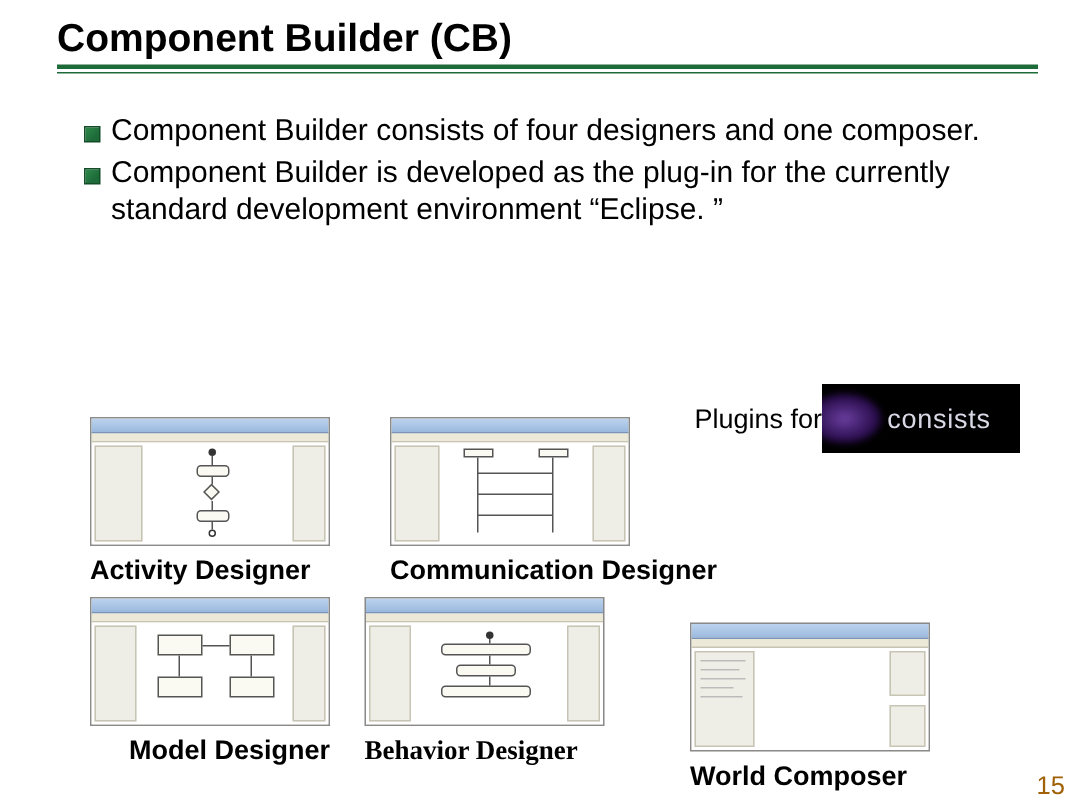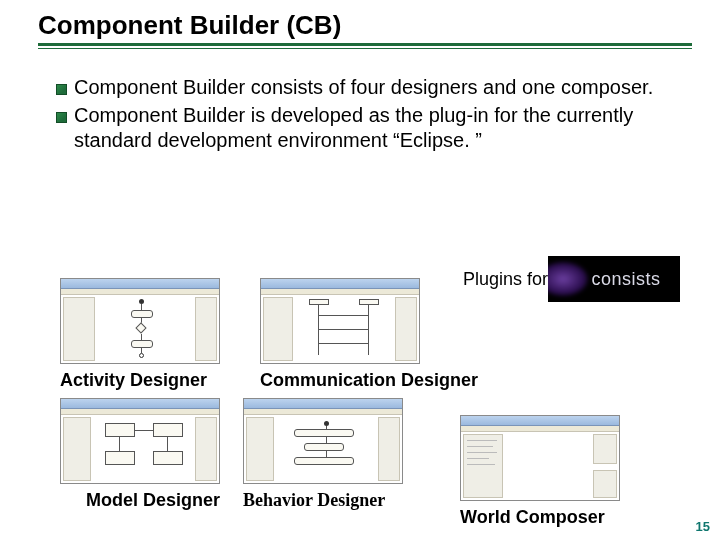--- a/index.html
+++ b/index.html
@@ -21,21 +21,21 @@
   .thumb { width: 160px; height: 86px; border: 1px solid #8a8a8a; background: #f4f2e9; position: relative; overflow: hidden; }
   .thumb .titlebar { height: 10px; background: linear-gradient(#bcd3ee, #9bb9de); border-bottom: 1px solid #7a94b8; }
   .thumb .menubar { height: 6px; background: #ece9d8; border-bottom: 1px solid #c8c4b4; }
   .thumb .body { position: absolute; top: 16px; left: 0; right: 0; bottom: 0; background: #fff; }
   .thumb .side { position: absolute; background: #efeee6; border: 1px solid #c8c4b4; }
   .caption { font-size: 18px; font-weight: bold; margin-top: 6px; }
   
   .flow-node { position: absolute; border: 1px solid #555; background: #faf9f2; }
   .flow-line { position: absolute; background: #555; }
   .dot { position: absolute; width: 5px; height: 5px; border-radius: 50%; background: #333; }
-  .page-num { position: absolute; right: 10px; bottom: 6px; font-size: 13px; color: #0f766e; font-weight: bold; }
+  .page-num { position: absolute; right: 10px; bottom: 6px; font-size: 17px; color: #a16207; }
 </style>
 </head>
 <body>
 
 <div class="slide">
   <div class="title">Component Builder (CB)</div>
   <div class="hr-wrap"></div>
 
   <ul class="bullets">
     <li>Component Builder consists of four designers and one composer.</li>

